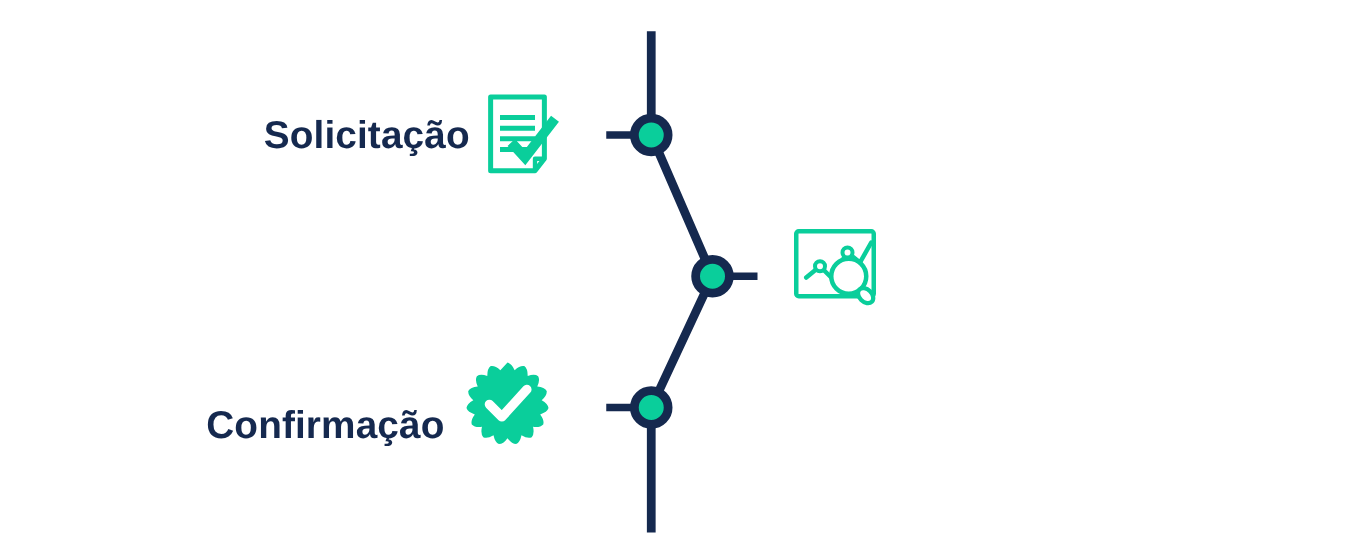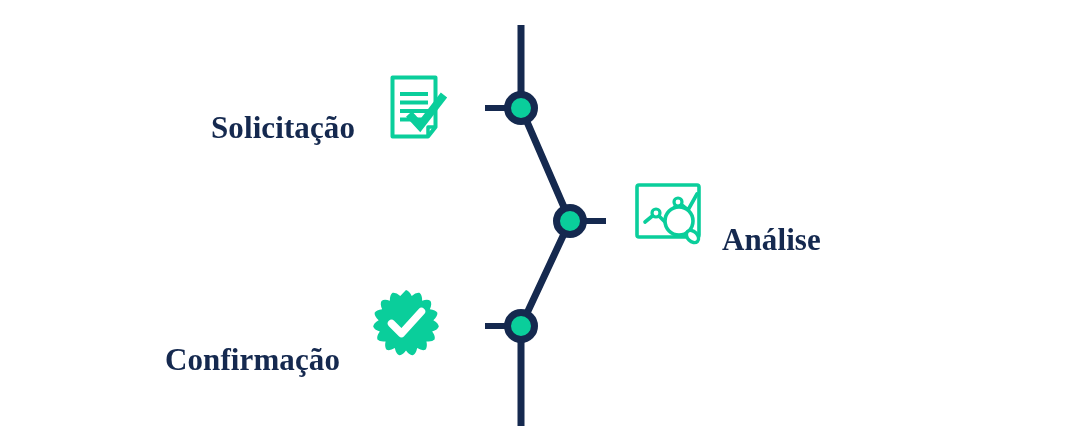--- a/index.html
+++ b/index.html
@@ -21,28 +21,27 @@
   }
   #timeline-svg {
     position: absolute;
     left: 0;
     top: 0;
     width: 1080px;
     height: 444px;
   }
   .step-label {
     position: absolute;
-    font-family: Liberation Serif, serif;
+    font-family: Liberation Sans, sans-serif;
     font-weight: bold;
     font-size: 31px;
     letter-spacing: 0.1px;
     color: #15294f;
     white-space: nowrap;
     line-height: 1;
-    margin-top: 20px;
   }
   .step-icon {
     position: absolute;
   }
   
   #label-solicitacao { left: 211px; top: 92px; }
   #icon-solicitacao  { left: 389px; top: 74px; width: 60px; height: 72px; }
   
   #icon-analise      { left: 634px; top: 182px; width: 74px; height: 64px; }
   #label-analise     { left: 722px; top: 204px; }
@@ -105,21 +104,20 @@
 
       <circle cx="22" cy="31" r="4" fill="#ffffff" stroke="#0ace9b" stroke-width="3.2"></circle>
       <circle cx="44" cy="20" r="4" fill="#ffffff" stroke="#0ace9b" stroke-width="3.2"></circle>
 
       <circle cx="45" cy="39" r="14" fill="#ffffff" stroke="#0ace9b" stroke-width="3.6"></circle>
       <path d="M54.5 49.5 L62 59" fill="none" stroke="#0ace9b" stroke-width="3.6" stroke-linecap="round"></path>
       <ellipse cx="58.5" cy="54.5" rx="5" ry="7" transform="rotate(-45 58.5 54.5)" fill="#ffffff" stroke="#0ace9b" stroke-width="3.4"></ellipse>
     </svg>
   </div>
 
-  <div class="step-label" id="label-analise">Análise</div>
 
   <div class="step-label" id="label-confirmacao">Confirmação</div>
 
   <div class="step-icon" id="icon-confirmacao">
     <svg viewBox="0 0 68 68" width="68" height="68">
 
       <path id="scallop" fill="#0ace9b" d="M34.00 1.00Q37.39 1.73 39.72 7.10Q44.03 3.14 47.42 3.85Q50.22 5.90 50.16 11.75Q55.71 9.88 58.52 11.92Q60.25 14.93 57.82 20.25Q63.64 20.80 65.38 23.80Q65.74 27.25 61.35 31.13Q66.45 34.00 66.82 37.45Q65.74 40.75 60.15 42.50Q63.64 47.20 62.58 50.50Q60.25 53.07 54.44 52.40Q55.71 58.12 53.40 60.70Q50.22 62.10 45.19 59.12Q44.03 64.86 40.86 66.28Q37.39 66.27 34.00 61.50Q30.61 66.27 27.14 66.28Q23.97 64.86 22.81 59.12Q17.77 62.10 14.60 60.70Q12.29 58.12 13.56 52.40Q7.75 53.07 5.42 50.50Q4.36 47.20 7.85 42.50Q2.26 40.75 1.18 37.45Q1.55 34.00 6.65 31.13Q2.26 27.25 2.62 23.80Q4.36 20.80 10.18 20.25Q7.75 14.93 9.48 11.92Q12.29 9.88 17.84 11.75Q17.77 5.90 20.58 3.85Q23.97 3.14 28.28 7.10Z"></path>
 
       <path d="M19.5 34.5 L29.5 44.5 L49.5 22.5" fill="none" stroke="#ffffff" stroke-width="7.5" stroke-linecap="round" stroke-linejoin="round"></path>
     </svg>

